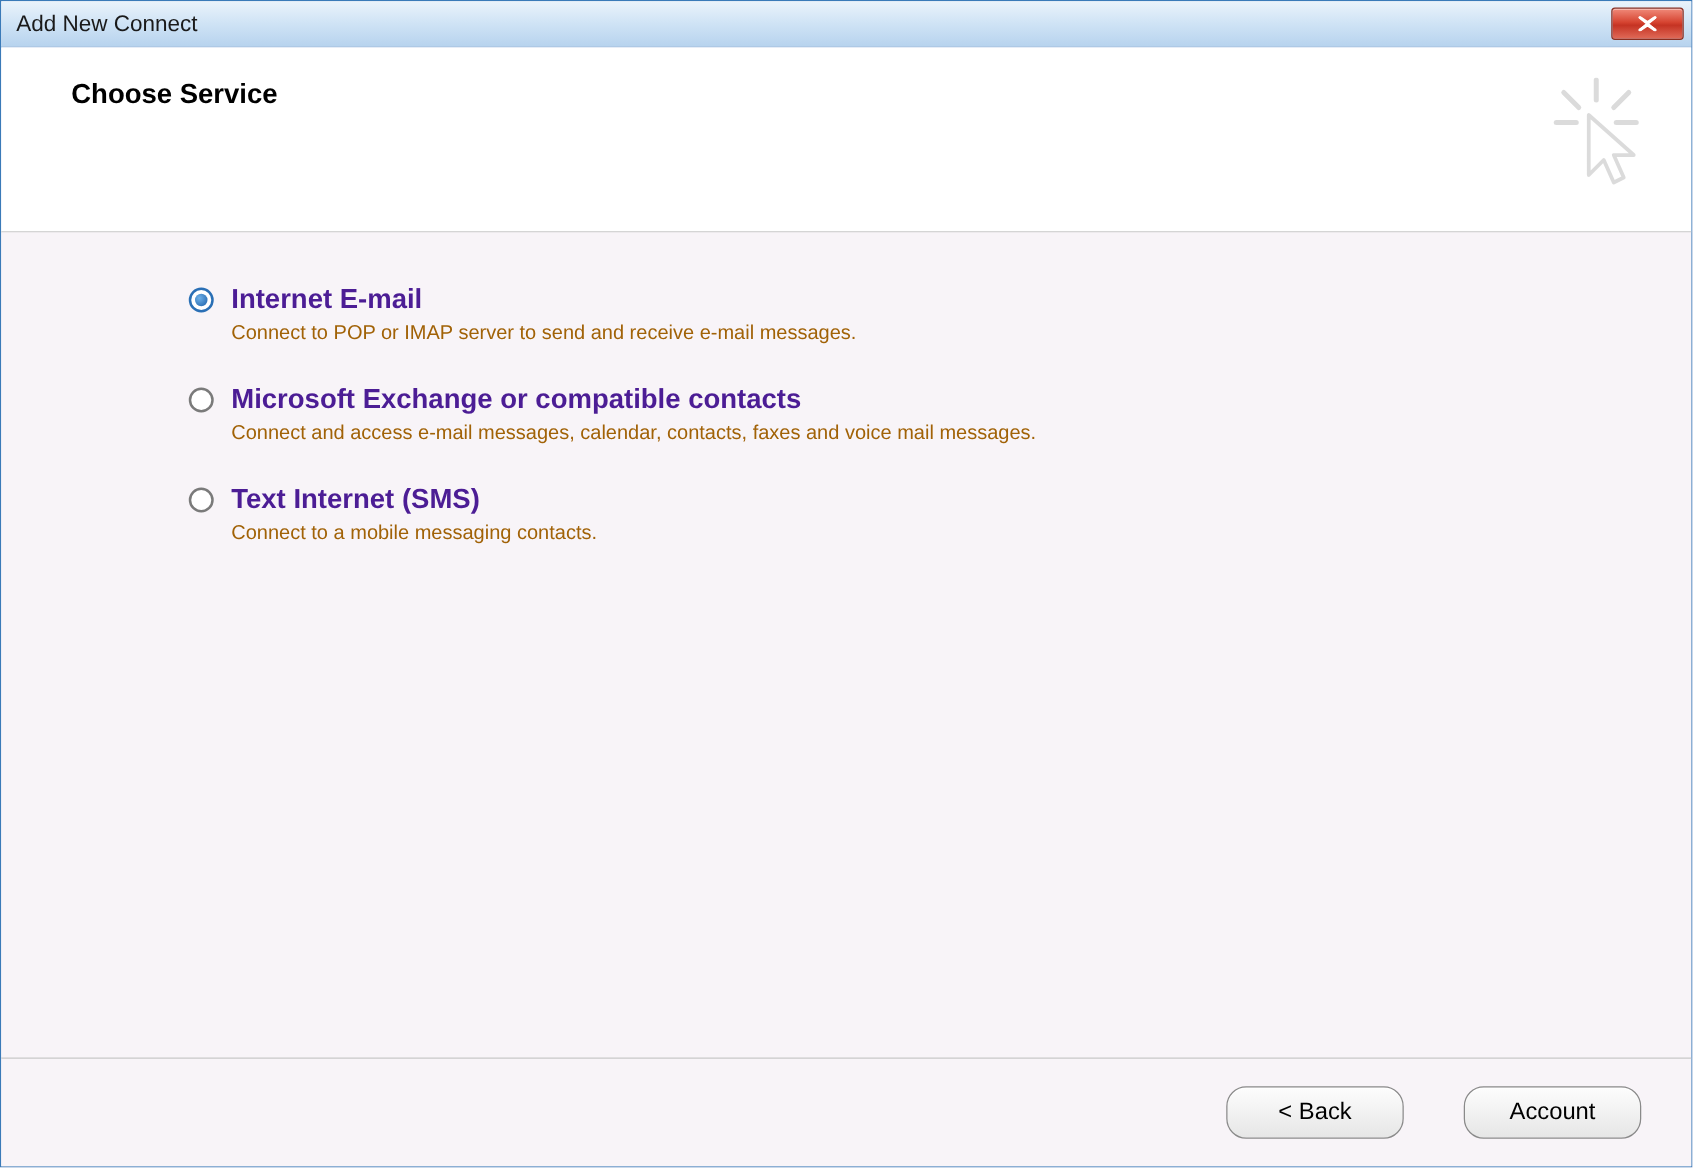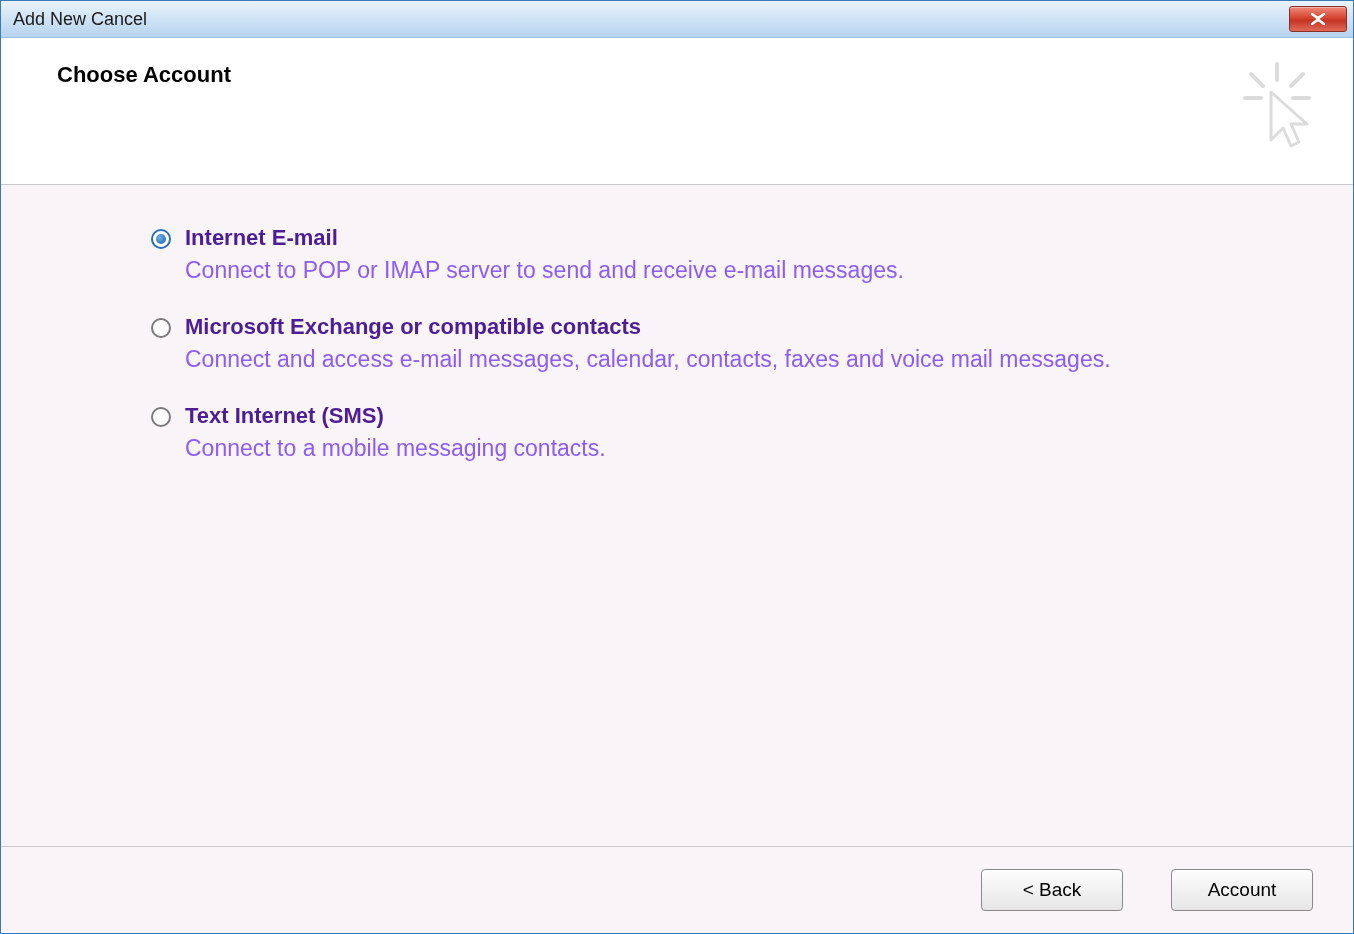--- a/index.html
+++ b/index.html
@@ -97,39 +97,39 @@
     background: radial-gradient(circle at 35% 35%, #6fb0e8, #1a5fa8);
   }
   .option-text { }
   .option-title {
     font-size: 22px;
     font-weight: bold;
     color: #4c1d95;
     margin-bottom: 6px;
   }
   .option-desc {
-    font-size: 23px;
-    color: #8b5cf6;
+    font-size: 16px;
+    color: #a16207;
   }
 
   .footer-pane {
     border-top: 1px solid #c8c8c8;
     padding: 22px 40px;
     display: flex;
     justify-content: flex-end;
     gap: 14px;
     background: #f8f4f8;
   }
   .btn {
     min-width: 140px;
     height: 40px;
     font-size: 19px;
     color: #000;
     border: 1px solid #8a8a8a;
-    border-radius: 4px;
+    border-radius: 16px;
     background: linear-gradient(to bottom, #fdfdfd, #e6e6e6);
     display: flex;
     align-items: center;
     justify-content: center;
     box-shadow: inset 0 1px 0 rgba(255,255,255,0.7);
   }
   .btn.primary {
     border: 1px solid #4a90d9;
     background: linear-gradient(to bottom, #f4faff, #d9ecfb);
     box-shadow: 0 0 0 1px #8ec3f0 inset, inset 0 1px 0 rgba(255,255,255,0.9);
@@ -137,31 +137,31 @@
   .btn.cancel {
     margin-left: 34px;
   }
 </style>
 </head>
 <body>
 
 <div class="window">
 
   <div class="titlebar">
-    <span class="titlebar-title">Add New Cancel</span>
+    <span class="titlebar-title">Add New Connect</span>
     <div class="close-btn">
       <svg width="18" height="12" viewBox="0 0 18 12">
         <path d="M3 1 L9 5 L15 1 M3 11 L9 7 L15 11" stroke="#ffffff" stroke-width="2.2" fill="none" stroke-linecap="round"></path>
         <path d="M3 1 L15 11 M15 1 L3 11" stroke="#ffffff" stroke-width="2.2" fill="none" stroke-linecap="round"></path>
       </svg>
     </div>
   </div>
 
   <div class="header-pane">
-    <div class="header-title">Choose Account</div>
+    <div class="header-title">Choose Service</div>
     <div class="cursor-icon">
       <svg width="72" height="90" viewBox="0 0 72 90">
         <g stroke="#9a9a9a" stroke-width="4" fill="none" stroke-linecap="round">
           <line x1="36" y1="2" x2="36" y2="18"></line>
           <line x1="10" y1="12" x2="22" y2="24"></line>
           <line x1="62" y1="12" x2="50" y2="24"></line>
           <line x1="4" y1="36" x2="20" y2="36"></line>
           <line x1="68" y1="36" x2="52" y2="36"></line>
         </g>
         <path d="M30 30 L30 78 L42 66 L50 84 L58 80 L50 62 L66 62 Z" fill="#ffffff" stroke="#9a9a9a" stroke-width="3" stroke-linejoin="round"></path>

